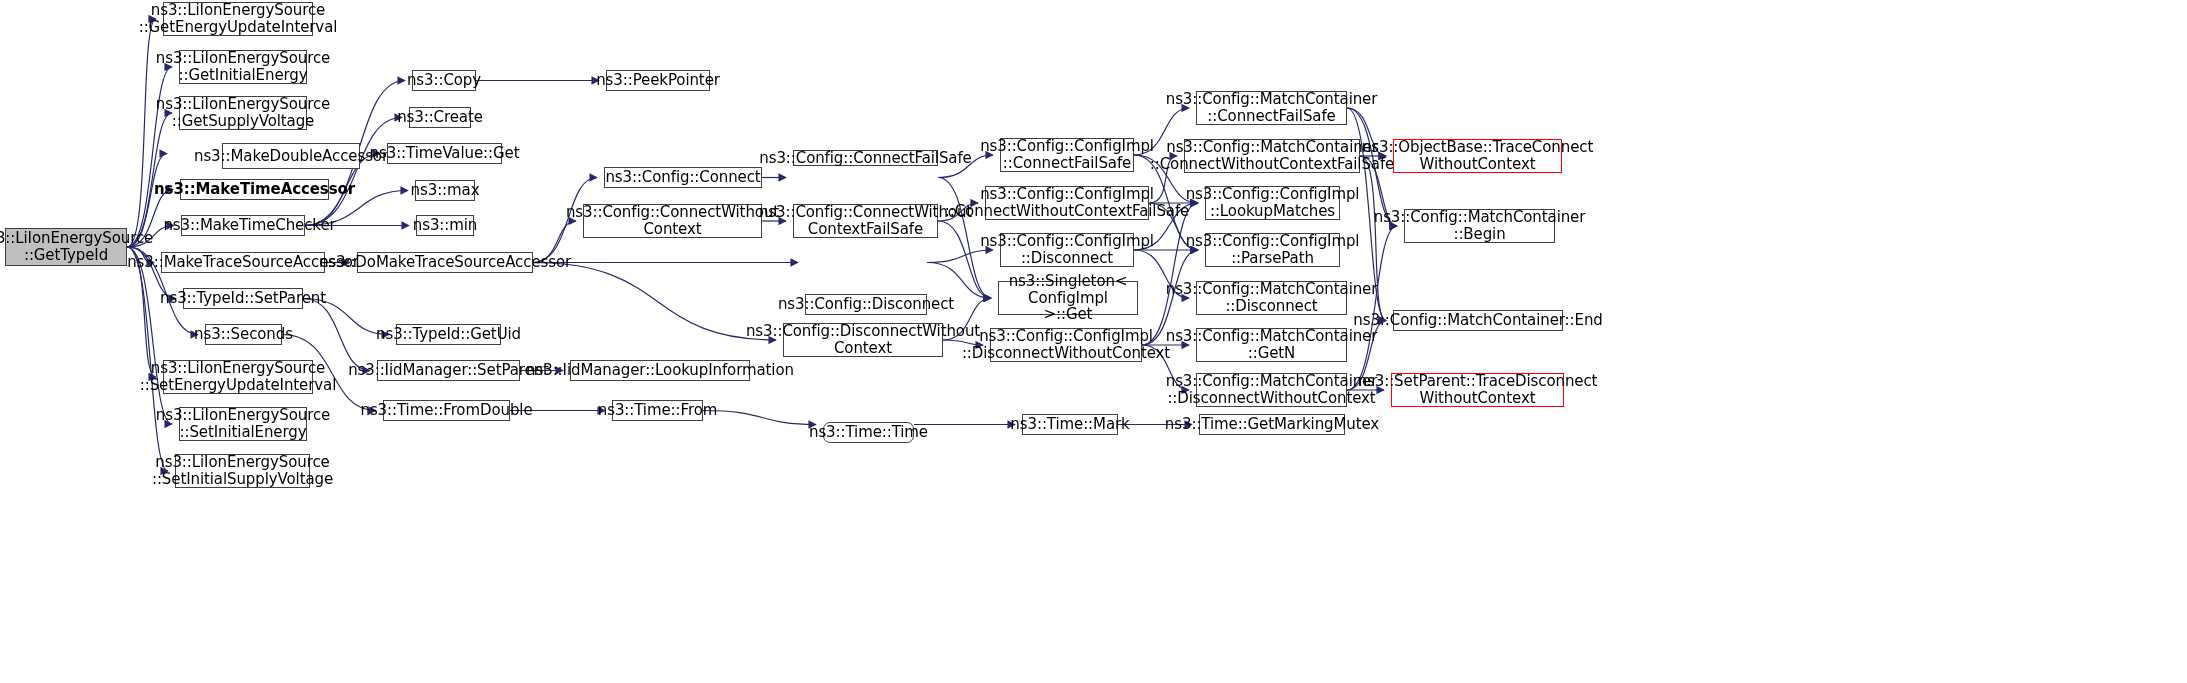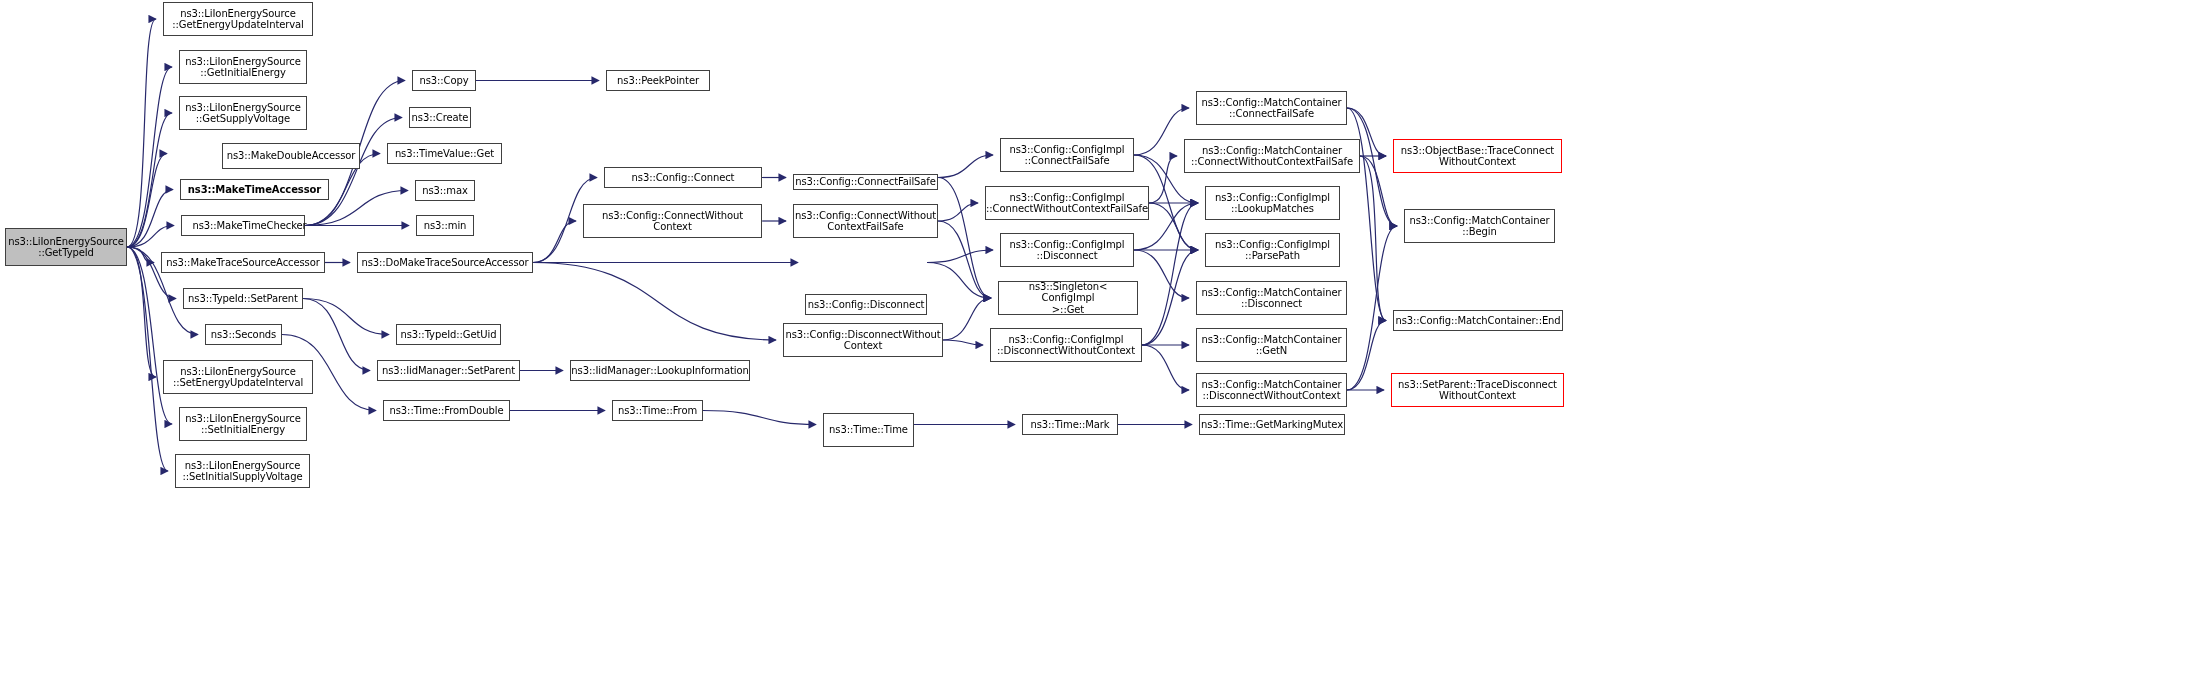--- a/index.html
+++ b/index.html
@@ -25,21 +25,21 @@
   .node {
     position: absolute;
     box-sizing: border-box;
     display: flex;
     align-items: center;
     justify-content: center;
     text-align: center;
     border: 1px solid #404040;
     background: #ffffff;
     color: #000000;
-    font-size: 10px;
+    font-size: 15px;
     line-height: 1.12;
     letter-spacing: -0.1px;
     white-space: pre-line;
     padding: 0 3px;
     z-index: 3;
   }
   .node.root {
     background: #bfbfbf;
     border-color: #404040;
   }
@@ -153,27 +153,27 @@
       <div class="node" style="left: 357px; top: 252px; width: 176px; height: 21px;">ns3::DoMakeTraceSourceAccessor</div>
       <div class="node" style="left: 396px; top: 324px; width: 105px; height: 21px;">ns3::TypeId::GetUid</div>
       <div class="node" style="left: 377px; top: 360px; width: 143px; height: 21px;">ns3::IidManager::SetParent</div>
       <div class="node" style="left: 383px; top: 400px; width: 127px; height: 21px;">ns3::Time::FromDouble</div>
       <div class="node" style="left: 606px; top: 70px; width: 104px; height: 21px;">ns3::PeekPointer</div>
       <div class="node" style="left: 604px; top: 167px; width: 158px; height: 21px;">ns3::Config::Connect</div>
       <div class="node" style="left: 583px; top: 204px; width: 179px; height: 34px;">ns3::Config::ConnectWithout
 Context</div>
       <div class="node" style="left: 570px; top: 360px; width: 180px; height: 21px;">ns3::IidManager::LookupInformation</div>
       <div class="node" style="left: 612px; top: 400px; width: 91px; height: 21px;">ns3::Time::From</div>
-      <div class="node" style="left: 793px; top: 150px; width: 145px; height: 16px; margin-top: 24px;">ns3::Config::ConnectFailSafe</div>
+      <div class="node" style="left: 793px; top: 150px; width: 145px; height: 16px;">ns3::Config::ConnectFailSafe</div>
       <div class="node" style="left: 793px; top: 204px; width: 145px; height: 34px;">ns3::Config::ConnectWithout
 ContextFailSafe</div>
       <div class="node" style="left: 805px; top: 252px; width: 122px; height: 21px; margin-top: 42px;">ns3::Config::Disconnect</div>
       <div class="node" style="left: 783px; top: 323px; width: 160px; height: 34px;">ns3::Config::DisconnectWithout
 Context</div>
-      <div class="node" style="left: 823px; top: 413px; width: 91px; height: 34px;">ns3::Time::Time</div>
+      <div class="node" style="left: 823px; top: 422px; width: 91px; height: 21px; border-radius: 7px;">ns3::Time::Time</div>
       <div class="node" style="left: 1000px; top: 138px; width: 134px; height: 34px;">ns3::Config::ConfigImpl
 ::ConnectFailSafe</div>
       <div class="node" style="left: 985px; top: 186px; width: 164px; height: 34px;">ns3::Config::ConfigImpl
 ::ConnectWithoutContextFailSafe</div>
       <div class="node" style="left: 1000px; top: 233px; width: 134px; height: 34px;">ns3::Config::ConfigImpl
 ::Disconnect</div>
       <div class="node" style="left: 998px; top: 281px; width: 140px; height: 34px;">ns3::Singleton&lt; ConfigImpl
 &gt;::Get</div>
       <div class="node" style="left: 990px; top: 328px; width: 152px; height: 34px;">ns3::Config::ConfigImpl
 ::DisconnectWithoutContext</div>

